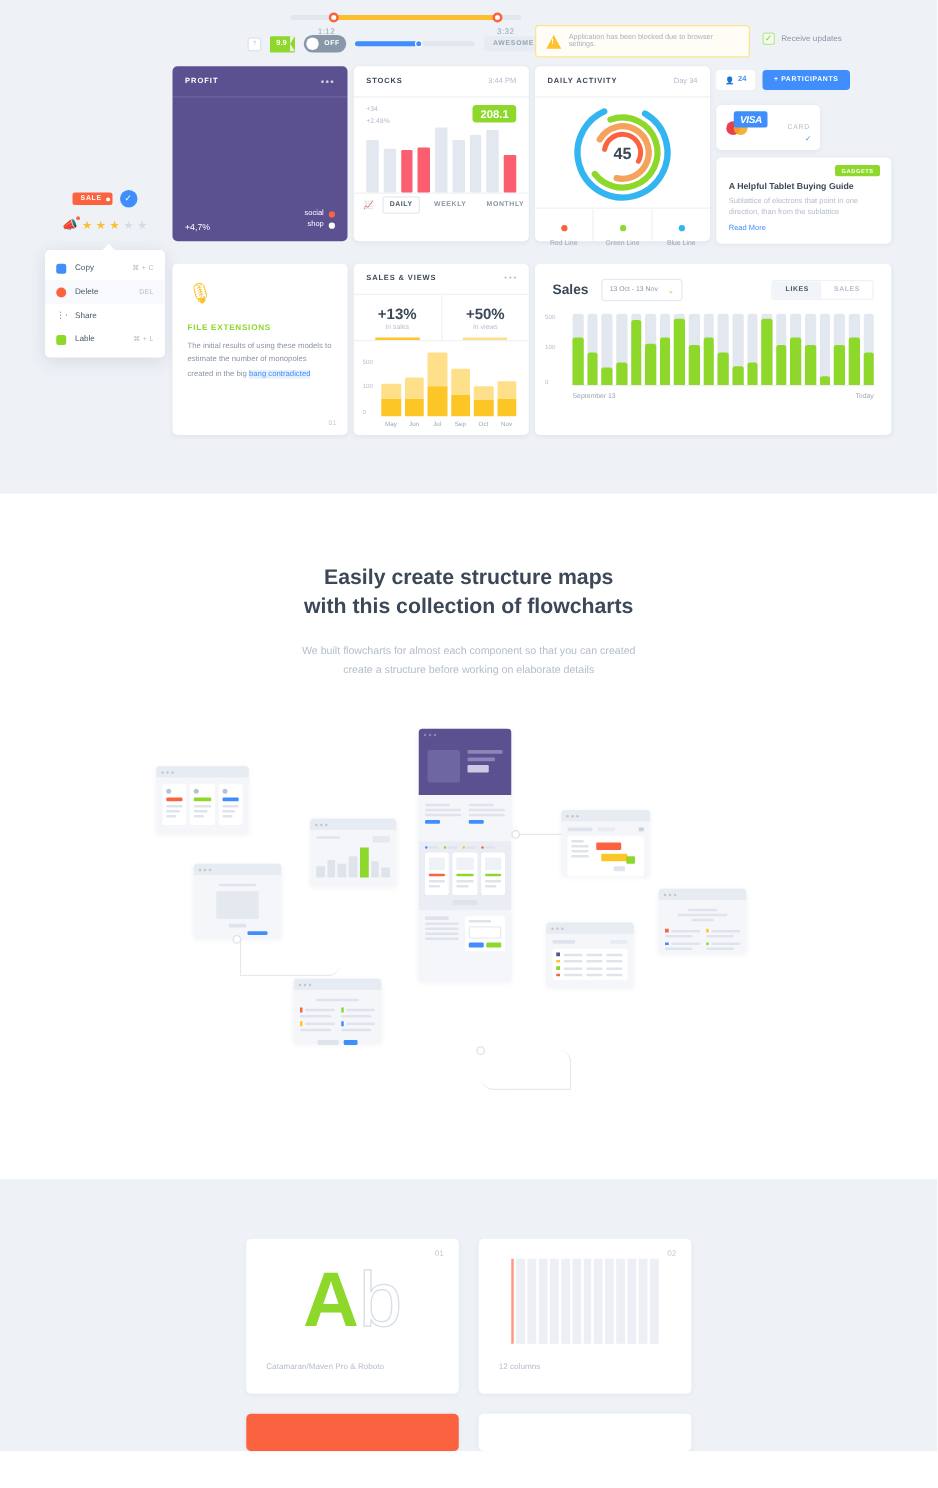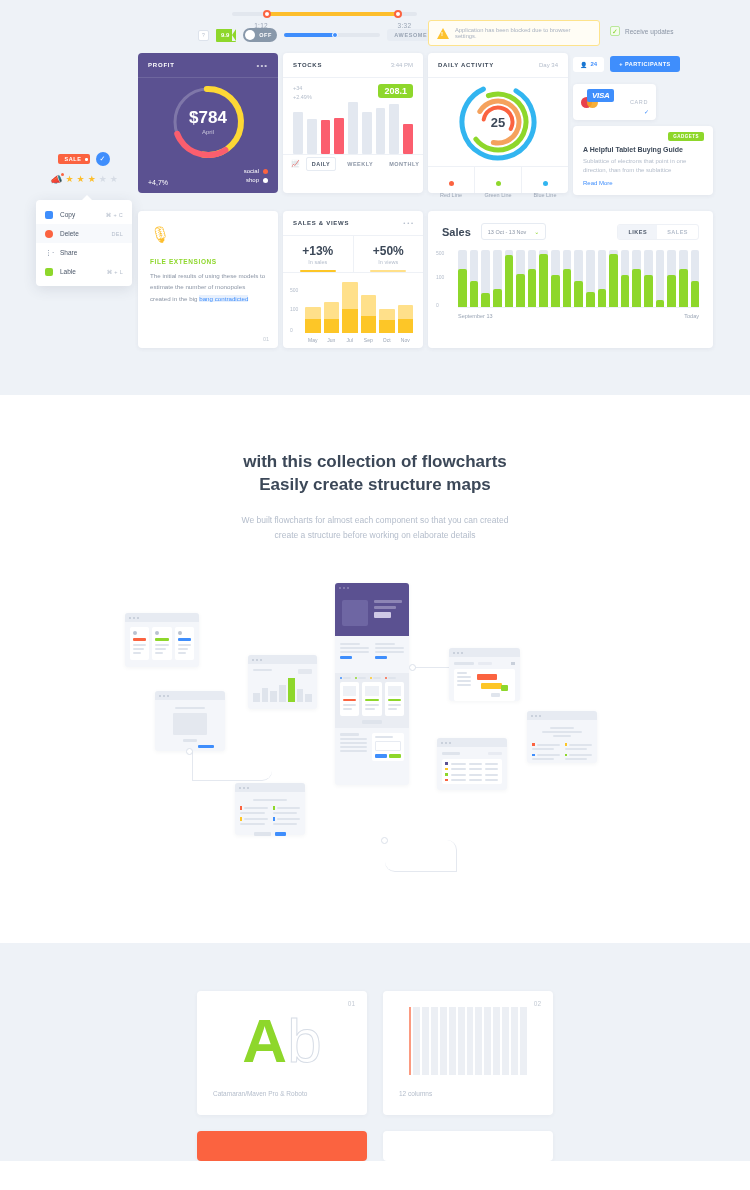--- a/index.html
+++ b/index.html
@@ -322,31 +322,20 @@
       </div>
     </div>
 
     <div class="grid">
 
       <div class="c-profit">
         <div class="hd">
           <span class="t">PROFIT</span>
           <span class="dots">•••</span>
         </div>
-        <div class="donut-wrap">
-          <svg width="78" height="78" viewBox="0 0 78 78">
-            <circle cx="39" cy="39" r="33" fill="none" stroke="rgba(255,255,255,.22)" stroke-width="3"></circle>
-            <circle cx="39" cy="39" r="33" fill="none" stroke="#fdd835" stroke-width="6" stroke-linecap="round" stroke-dasharray="110 208" transform="rotate(-92 39 39)"></circle>
-            <circle cx="39" cy="39" r="33" fill="none" stroke="#fb5e6e" stroke-width="6" stroke-linecap="round" stroke-dasharray="58 208" transform="rotate(58 39 39)"></circle>
-          </svg>
-          <div class="donut-txt">
-            <div class="v">$784</div>
-            <div class="s">April</div>
-          </div>
-        </div>
         <div class="ft">
           <span class="pct">+4,7%</span>
           <div class="legend-v">
             <div>
                 <span>social</span>
                 <i class="dot" style="background:#fb6340"></i>
               </div>
             <div>
                 <span>shop</span>
                 <i class="dot" style="background:#fff"></i>
@@ -391,21 +380,21 @@
           <span class="t">DAILY ACTIVITY</span>
           <span class="r">Day 34</span>
         </div>
         <div class="act-body">
           <svg width="84" height="84" viewBox="0 0 84 84">
             <circle cx="42" cy="42" r="36" fill="none" stroke="#32b5f0" stroke-width="5" stroke-linecap="round" stroke-dasharray="192 226" transform="rotate(-60 42 42)"></circle>
             <circle cx="42" cy="42" r="28" fill="none" stroke="#8ed72b" stroke-width="5" stroke-linecap="round" stroke-dasharray="123 176" transform="rotate(-110 42 42)"></circle>
             <circle cx="42" cy="42" r="21" fill="none" stroke="#f5a25d" stroke-width="5" stroke-linecap="round" stroke-dasharray="92 132" transform="rotate(-150 42 42)"></circle>
             <circle cx="42" cy="42" r="14.5" fill="none" stroke="#fb6340" stroke-width="4" stroke-linecap="round" stroke-dasharray="50 91" transform="rotate(-170 42 42)"></circle>
           </svg>
-          <span class="act-val">25</span>
+          <span class="act-val">45</span>
         </div>
         <div class="act-ft">
           <div class="cell">
             <i class="dot" style="background:#fb6340"></i>
             <div class="lg">Red Line</div>
           </div>
           <div class="cell">
             <i class="dot" style="background:#8ed72b"></i>
             <div class="lg">Green Line</div>
           </div>
@@ -613,22 +602,22 @@
             <span>Today</span>
           </div>
         </div>
       </div>
 
     </div>
   </div>
 
   <div class="sec-flow">
     <div class="flow-h">
+      <div>Easily create structure maps</div>
       <div>with this collection of flowcharts</div>
-      <div>Easily create structure maps</div>
     </div>
     <div class="flow-s">
       <div>We built flowcharts for almost each component so that you can created</div>
       <div>create a structure before working on elaborate details</div>
     </div>
 
     <div class="flow-canvas">
 
       <div class="conn" style="left:192px; top:168px; width:80px; height:30px; border-top:none; border-right:none; border-bottom-left-radius:0; border-top-left-radius:0;"></div>
       <div class="conn" style="left:385px; top:257px; width:72px; height:32px; border-top:none; border-left:none; border-bottom-right-radius:0;"></div>

